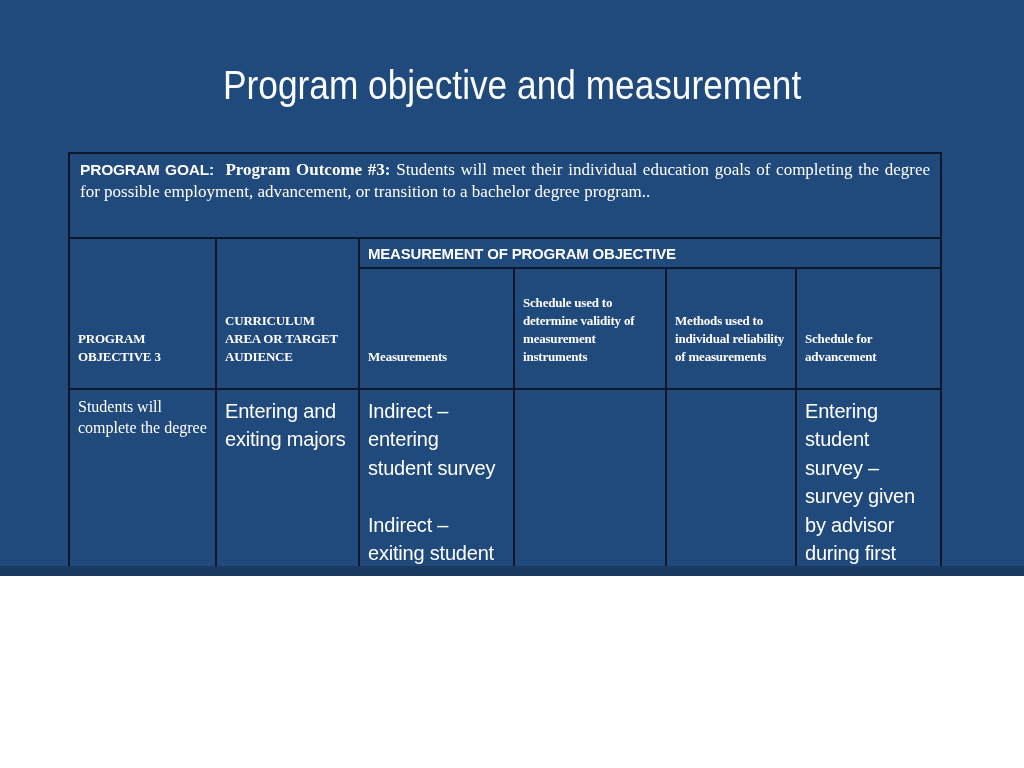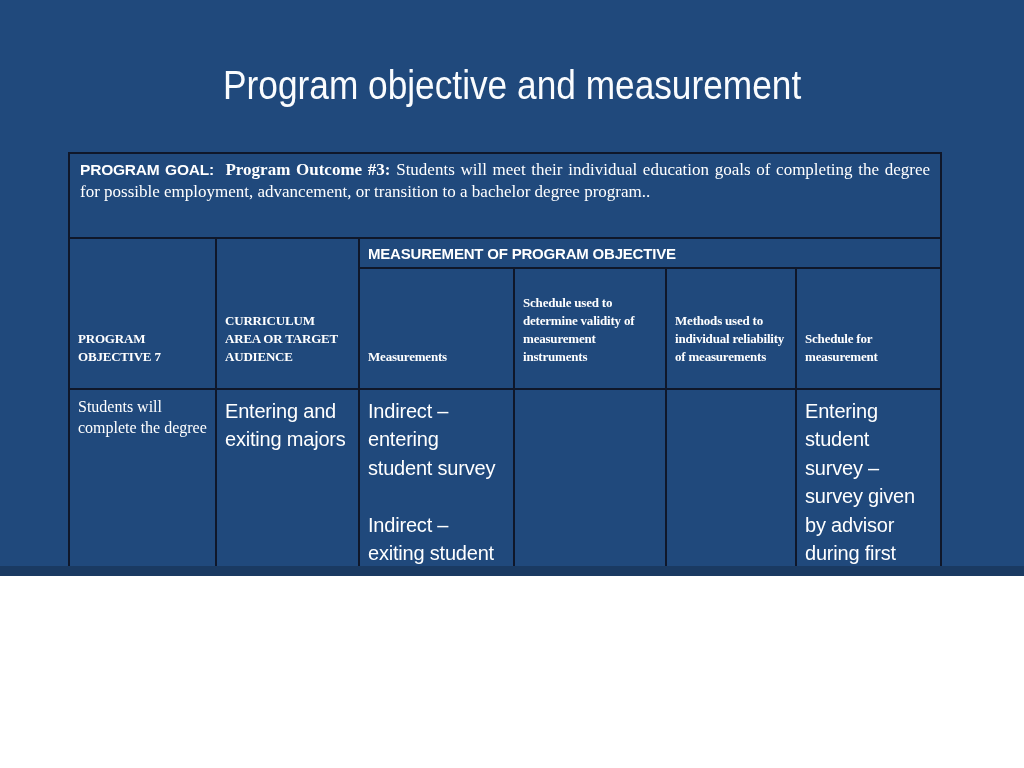--- a/index.html
+++ b/index.html
@@ -116,29 +116,29 @@
       <col style="width:155px">
       <col style="width:152px">
       <col style="width:130px">
       <col style="width:145px">
     </colgroup>
     <tbody>
         <tr>
       <td colspan="6" class="goal-cell"><span class="goal-bold-sans">PROGRAM GOAL:</span>&nbsp; <span class="goal-bold-serif">Program Outcome #3:</span> <span>Students will meet their individual education goals of completing the degree for possible employment, advancement, or transition to a bachelor degree program..</span></td>
     </tr>
     <tr>
-      <td rowspan="2" class="col-header">PROGRAM OBJECTIVE 7</td>
+      <td rowspan="2" class="col-header">PROGRAM OBJECTIVE 3</td>
       <td rowspan="2" class="col-header">CURRICULUM AREA OR TARGET AUDIENCE</td>
       <td colspan="4" class="meas-span-header">MEASUREMENT OF PROGRAM OBJECTIVE</td>
     </tr>
     <tr>
       <td class="col-header">Measurements</td>
       <td class="col-header">Schedule used to determine validity of measurement instruments</td>
       <td class="col-header">Methods used to individual reliability of measurements</td>
-      <td class="col-header">Schedule for measurement</td>
+      <td class="col-header">Schedule for advancement</td>
     </tr>
     <tr>
       <td class="body-cell serif-cell">Students will complete the degree</td>
       <td class="body-cell">Entering and exiting majors</td>
       <td class="body-cell">Indirect – entering student survey
 
 Indirect – exiting student survey
 
 Direct – exit portfolio review
 

